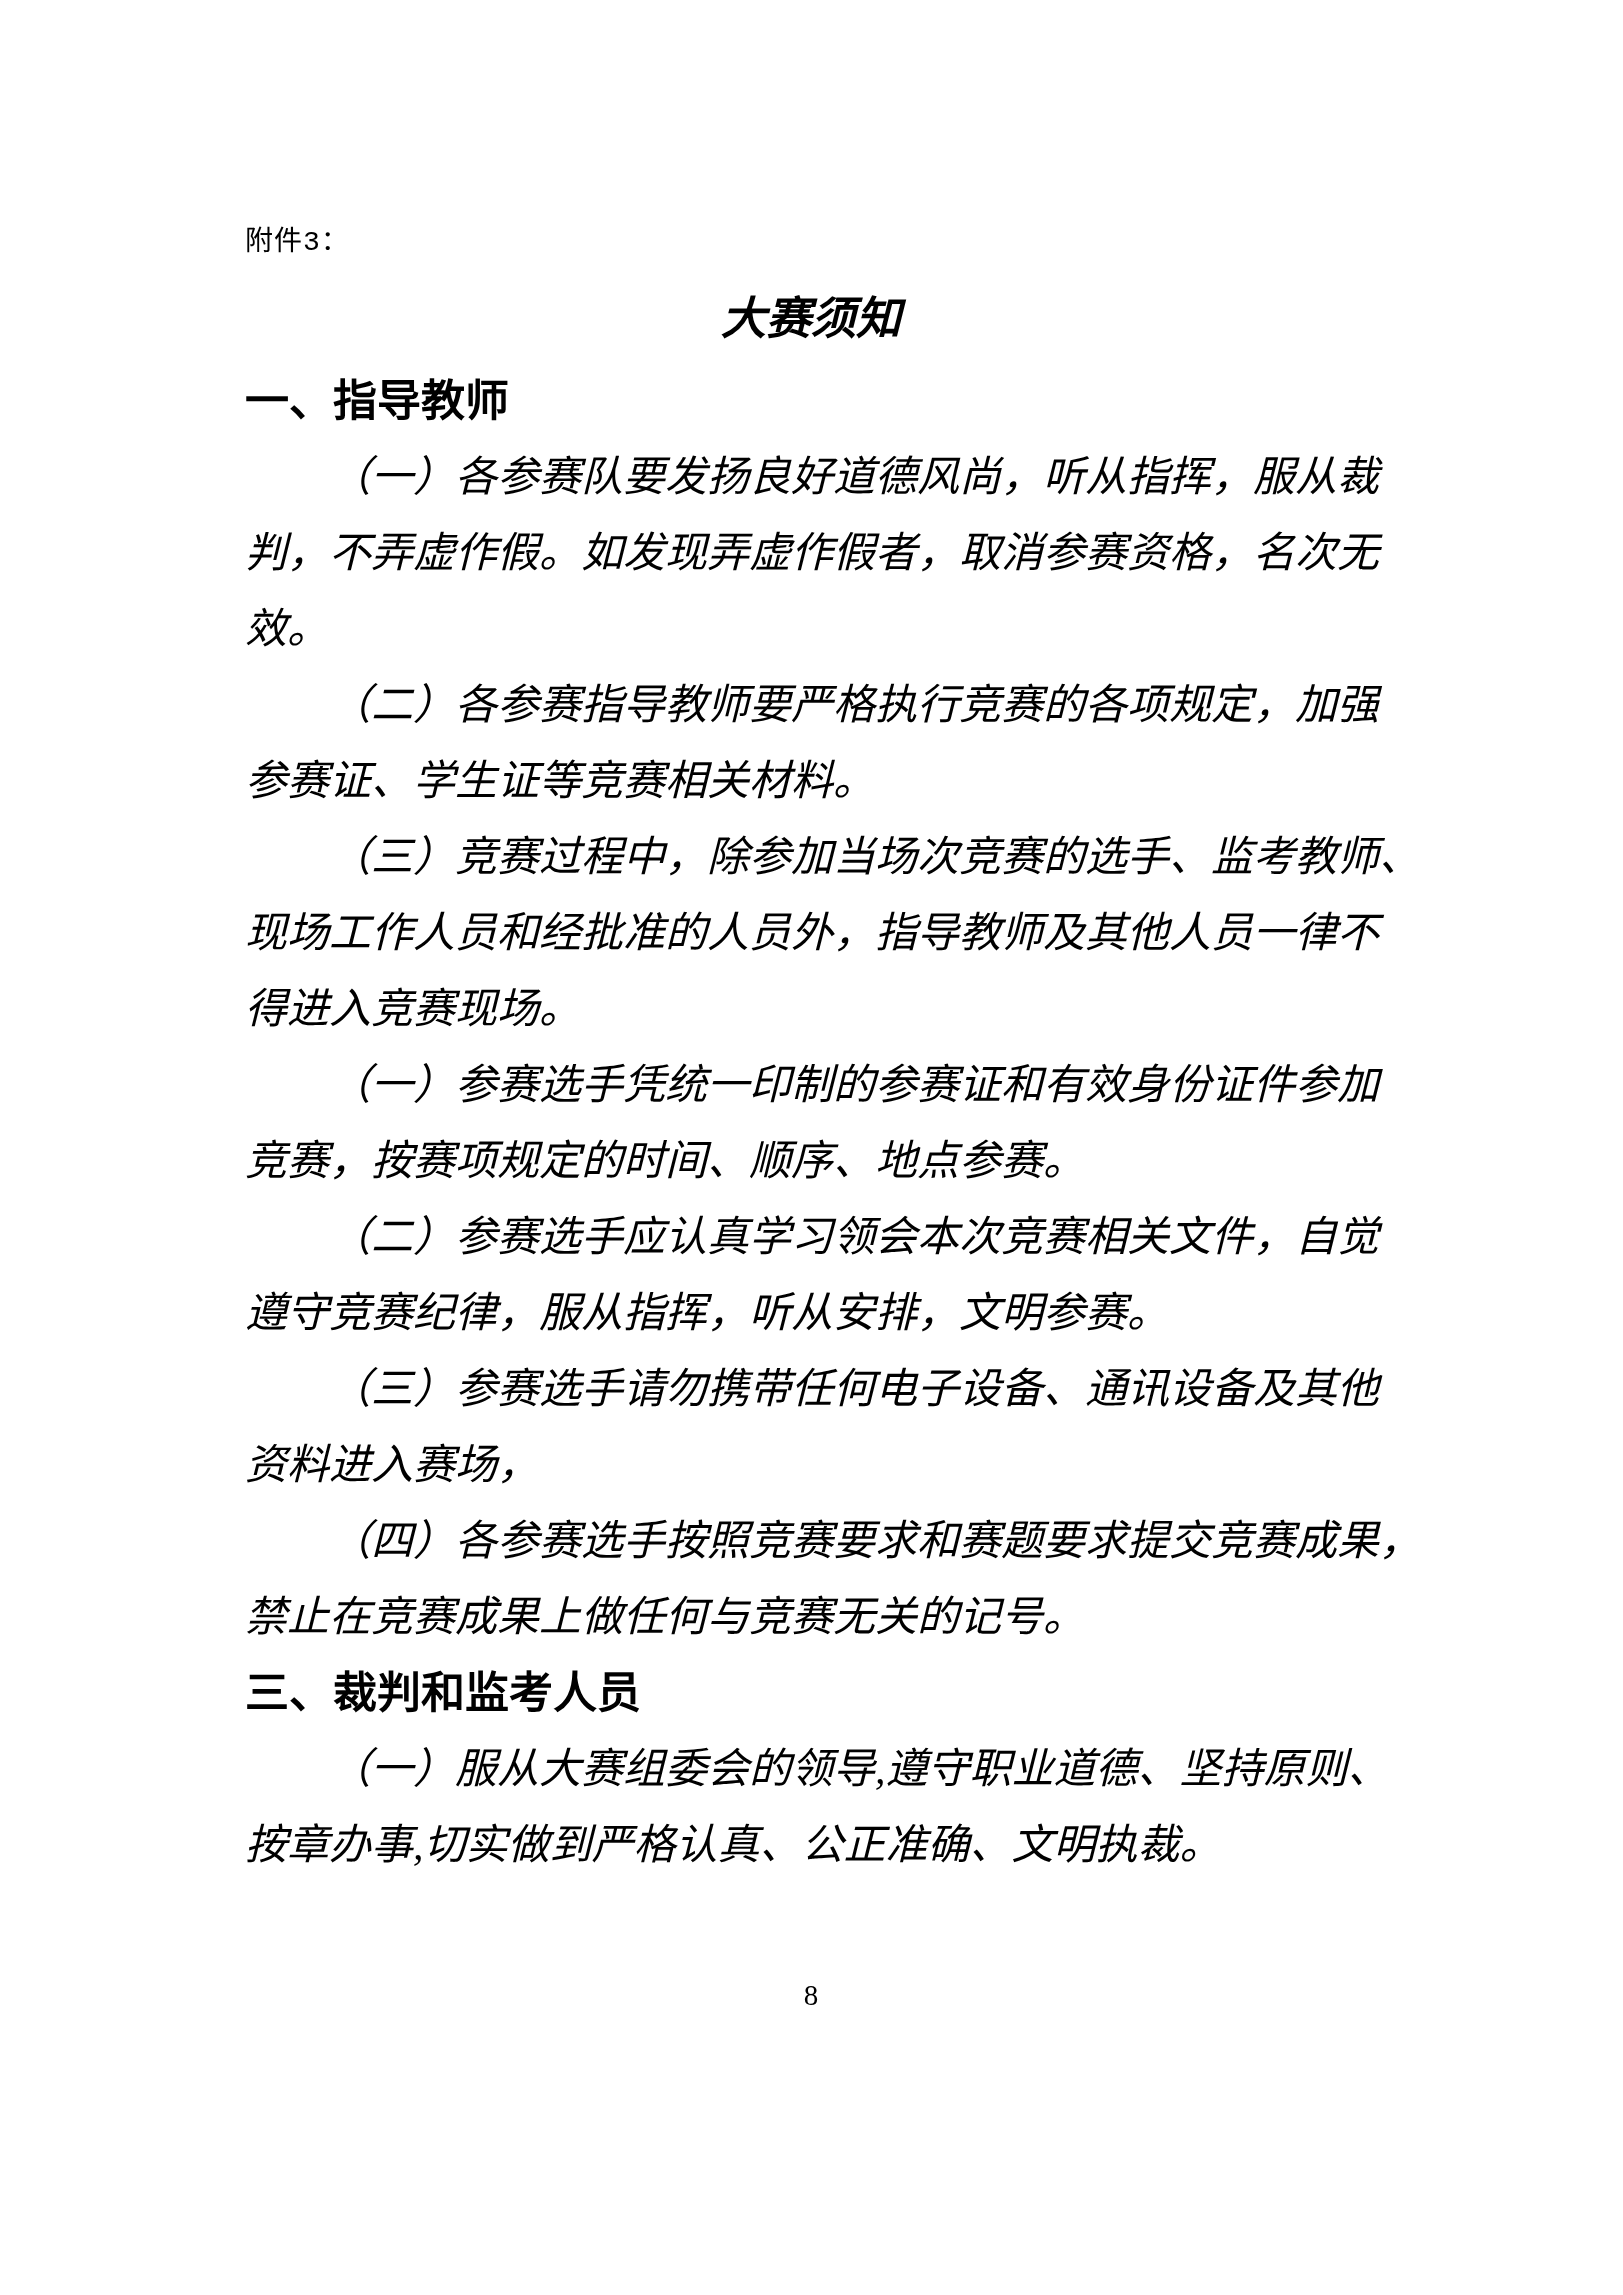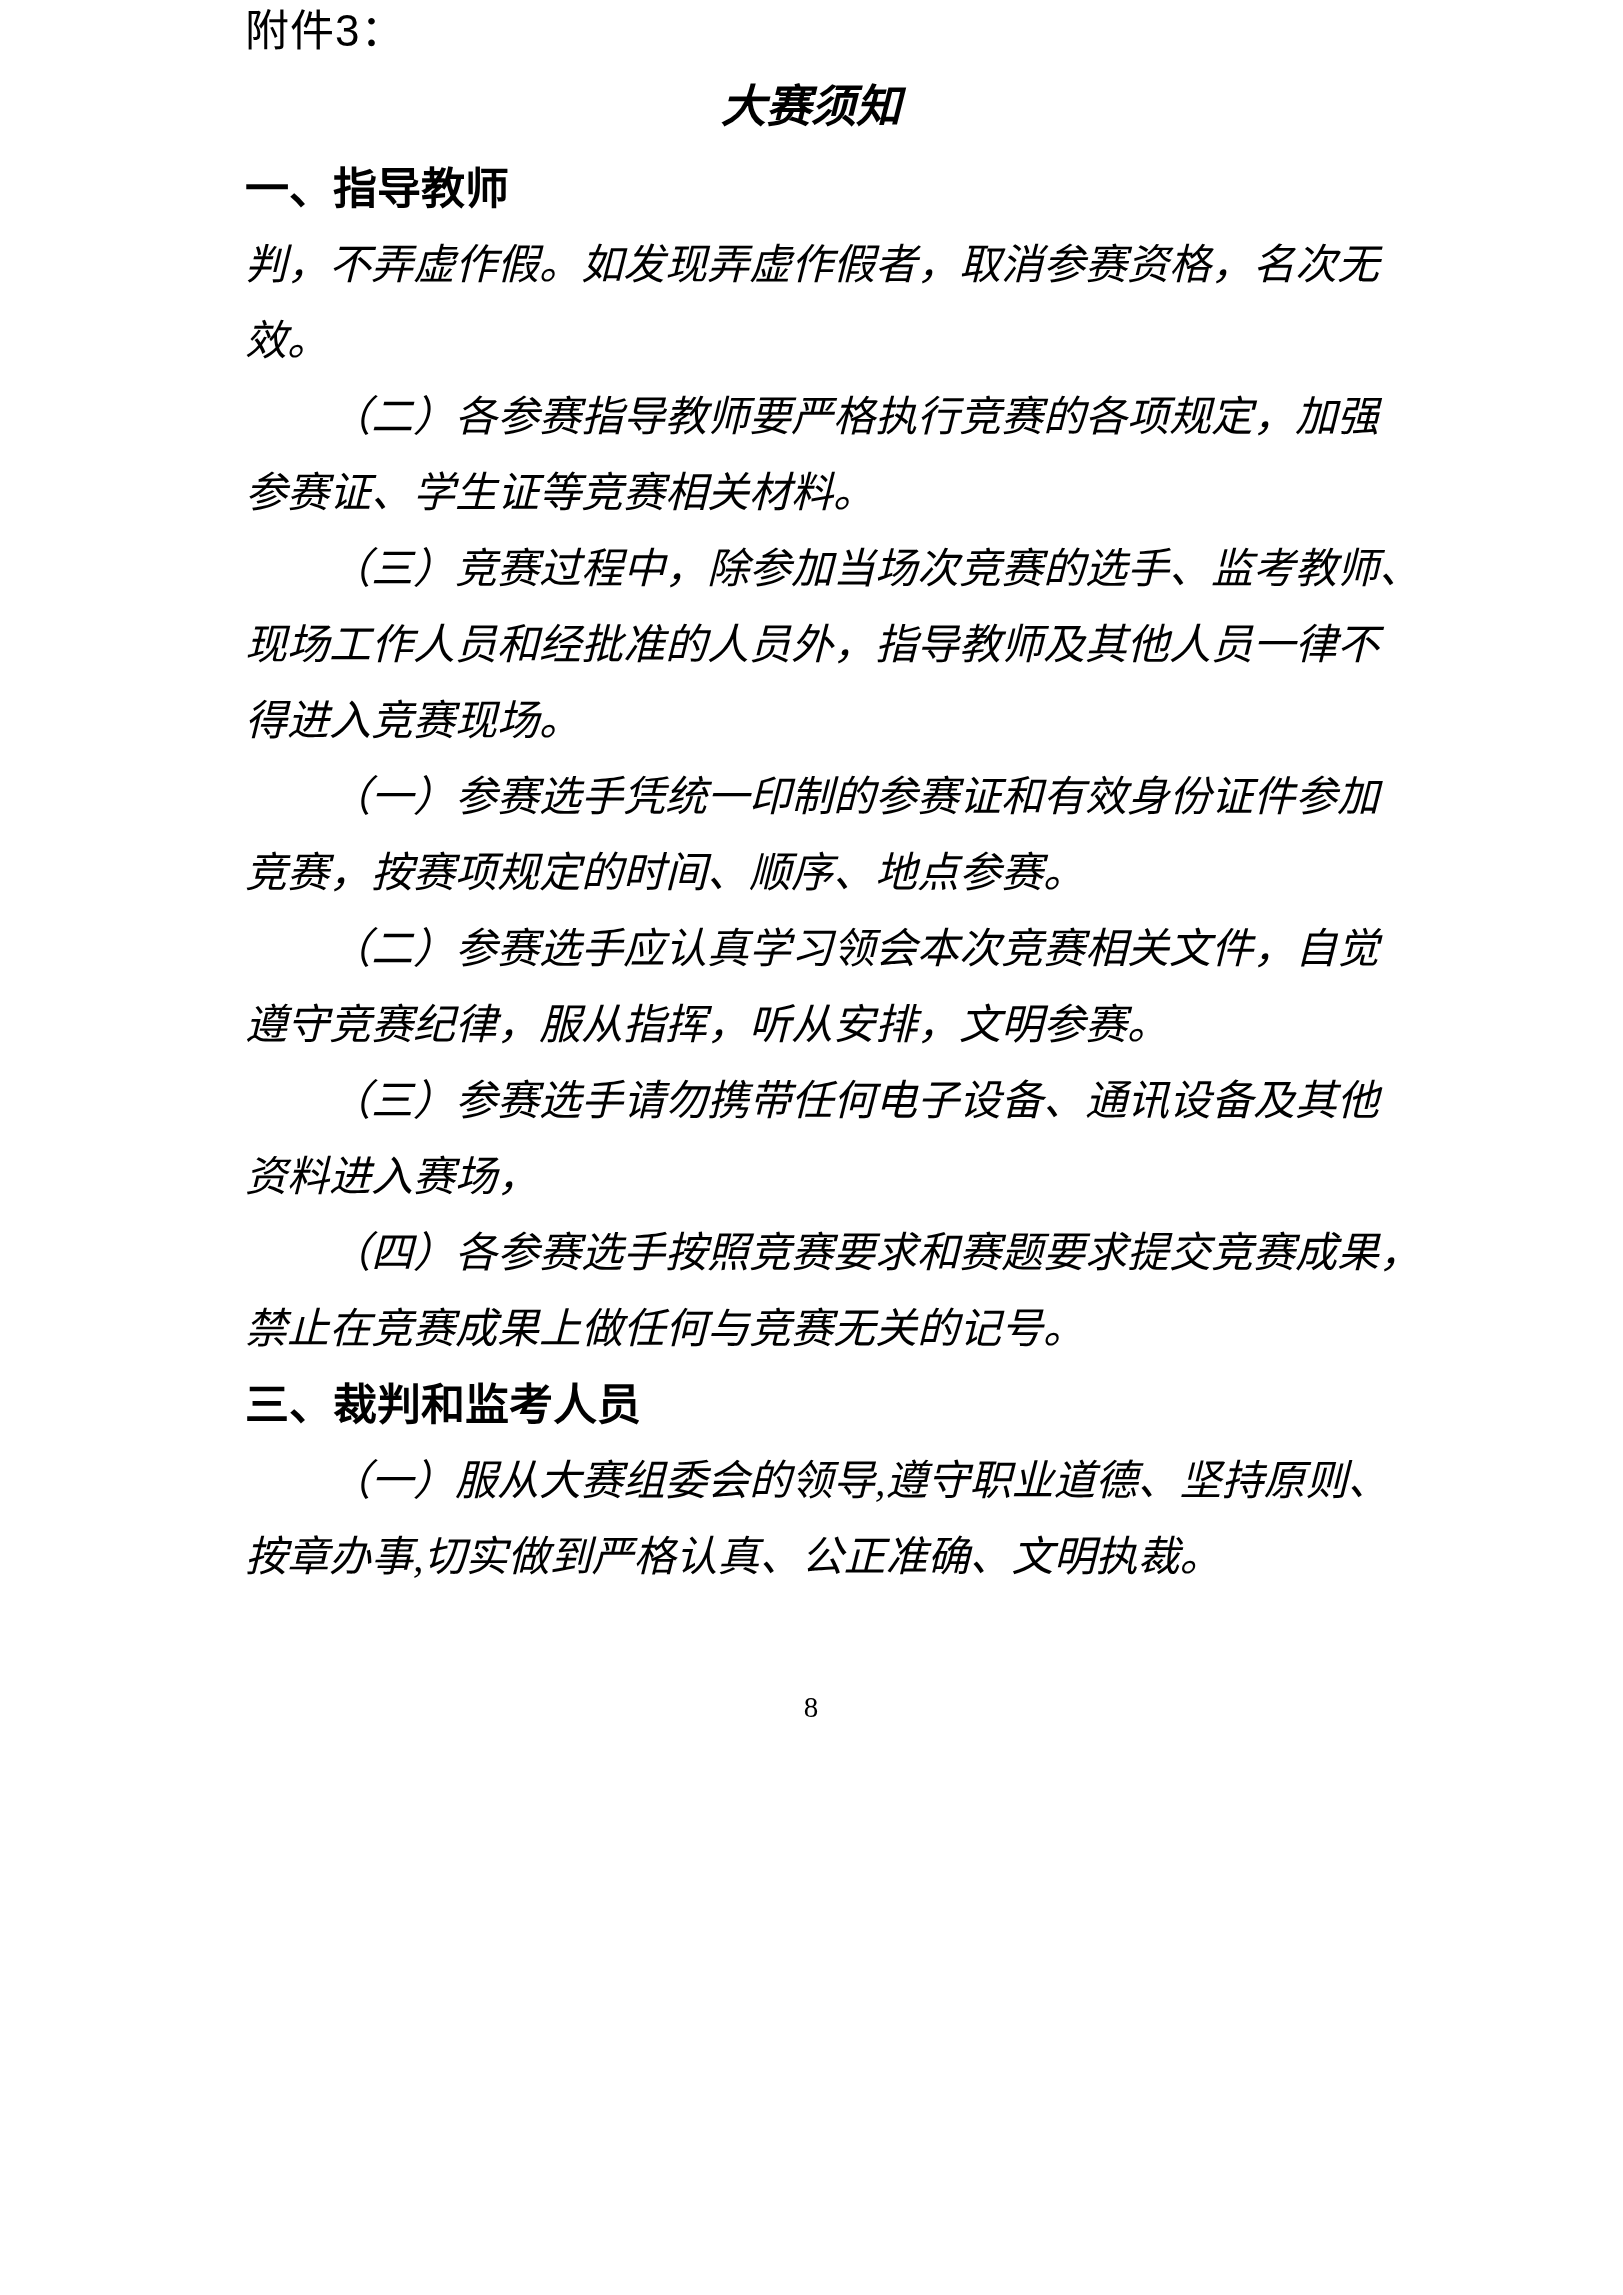--- a/index.html
+++ b/index.html
@@ -13,23 +13,24 @@
     height: 2295px;
     background: #ffffff;
     overflow: hidden;
     color: #000000;
   }
   .content-col {
     margin-left: 245px;
     width: 1132px;
   }
   .attachment {
-    font-family: Liberation Sans, sans-serif;
+    margin-top: 212px;
+    font-family: Liberation Mono, monospace;
     font-weight: 400;
-    font-size: 44px;
+    font-size: 28px;
     line-height: 61px;
     letter-spacing: 1px;
   }
   .title {
     margin: 12.8px 0 0 0;
     font-family: "Liberation Serif", serif;
     font-weight: 700;
     font-size: 45px;
     line-height: 66px;
     text-align: center;
@@ -72,20 +73,21 @@
 </style>
 </head>
 <body>
 
 <div class="page">
   <div class="content-col">
     <div class="attachment">附件3：</div>
     <h1 class="title">大赛须知</h1>
     <div class="doc-body">
         <div class="sec-heading">一、指导教师</div>
+        <div class="line first">（一）各参赛队要发扬良好道德风尚，听从指挥，服从裁</div>
         <div class="line">判，不弄虚作假。如发现弄虚作假者，取消参赛资格，名次无</div>
         <div class="line last">效。</div>
         <div class="line first">（二）各参赛指导教师要严格执行竞赛的各项规定，加强</div>
         <div class="line last">参赛证、学生证等竞赛相关材料。</div>
         <div class="line first">（三）竞赛过程中，除参加当场次竞赛的选手、监考教师、</div>
         <div class="line">现场工作人员和经批准的人员外，指导教师及其他人员一律不</div>
         <div class="line last">得进入竞赛现场。</div>
         <div class="line first">（一）参赛选手凭统一印制的参赛证和有效身份证件参加</div>
         <div class="line last">竞赛，按赛项规定的时间、顺序、地点参赛。</div>
         <div class="line first">（二）参赛选手应认真学习领会本次竞赛相关文件，自觉</div>

